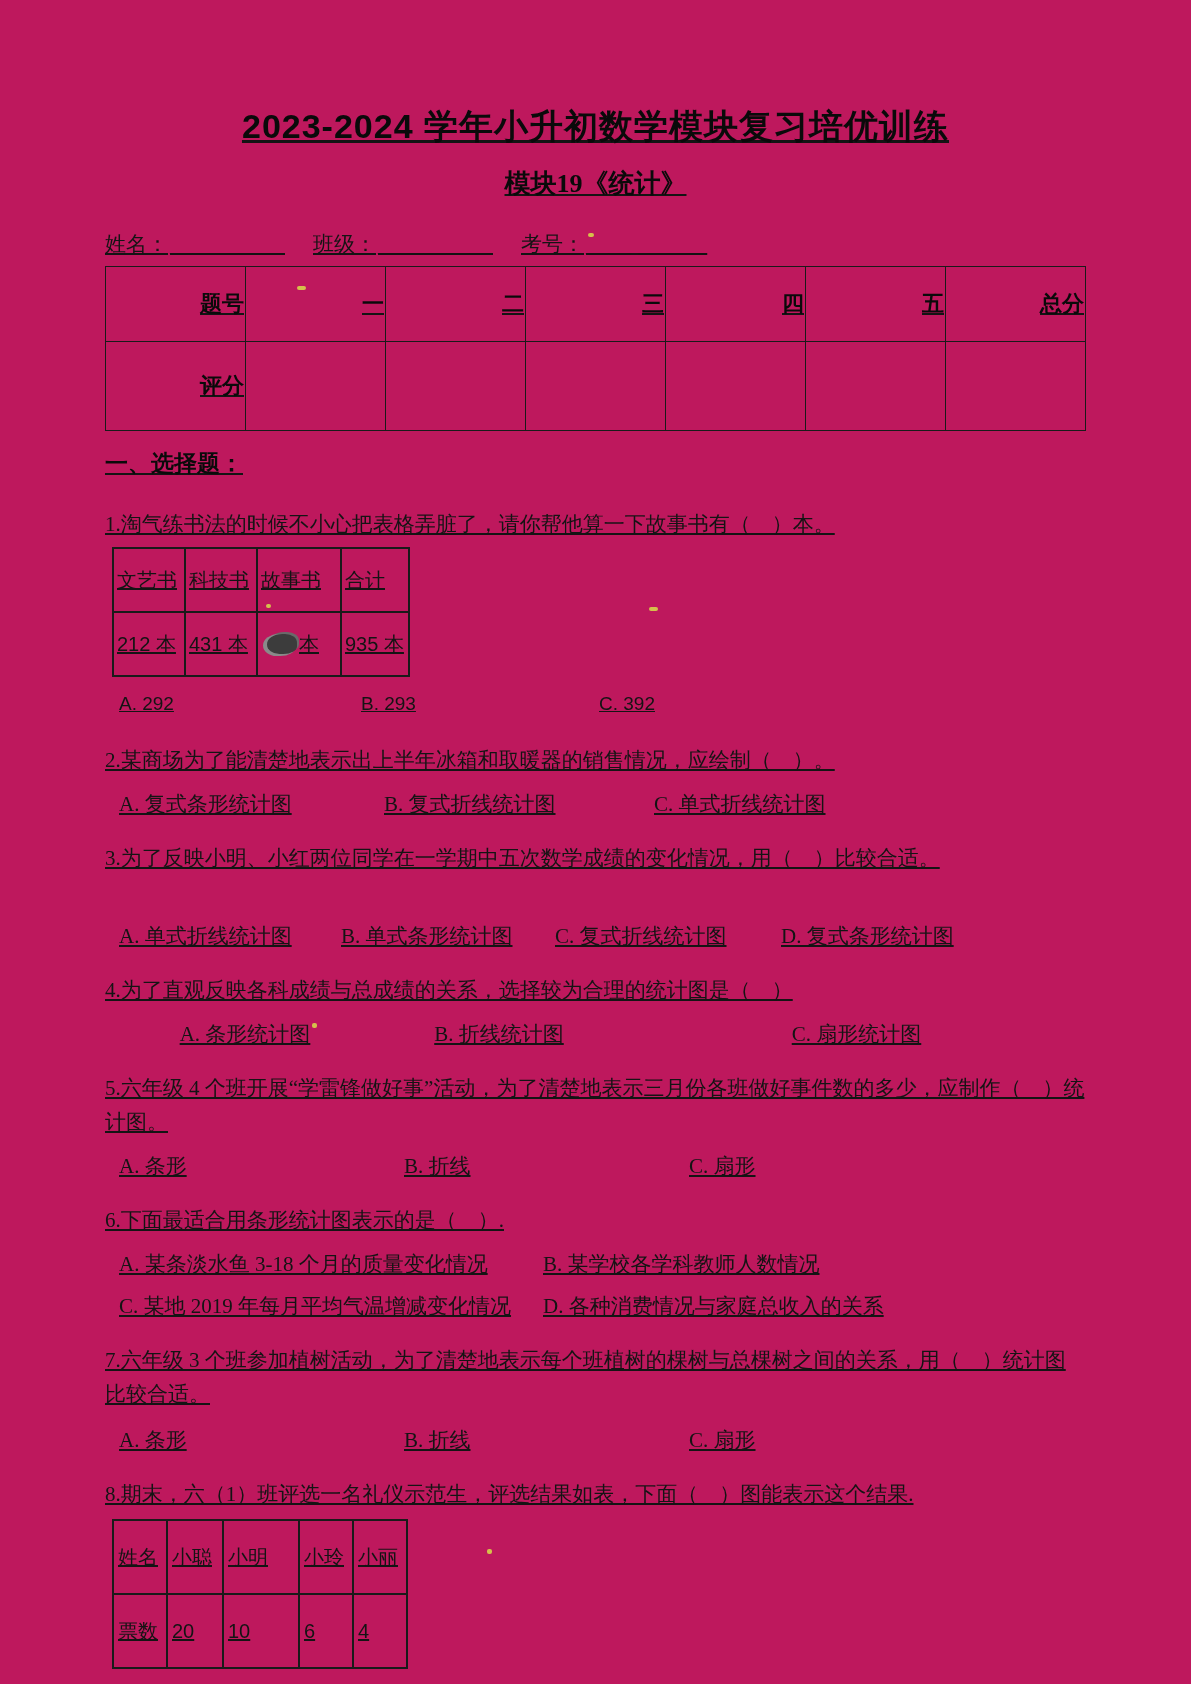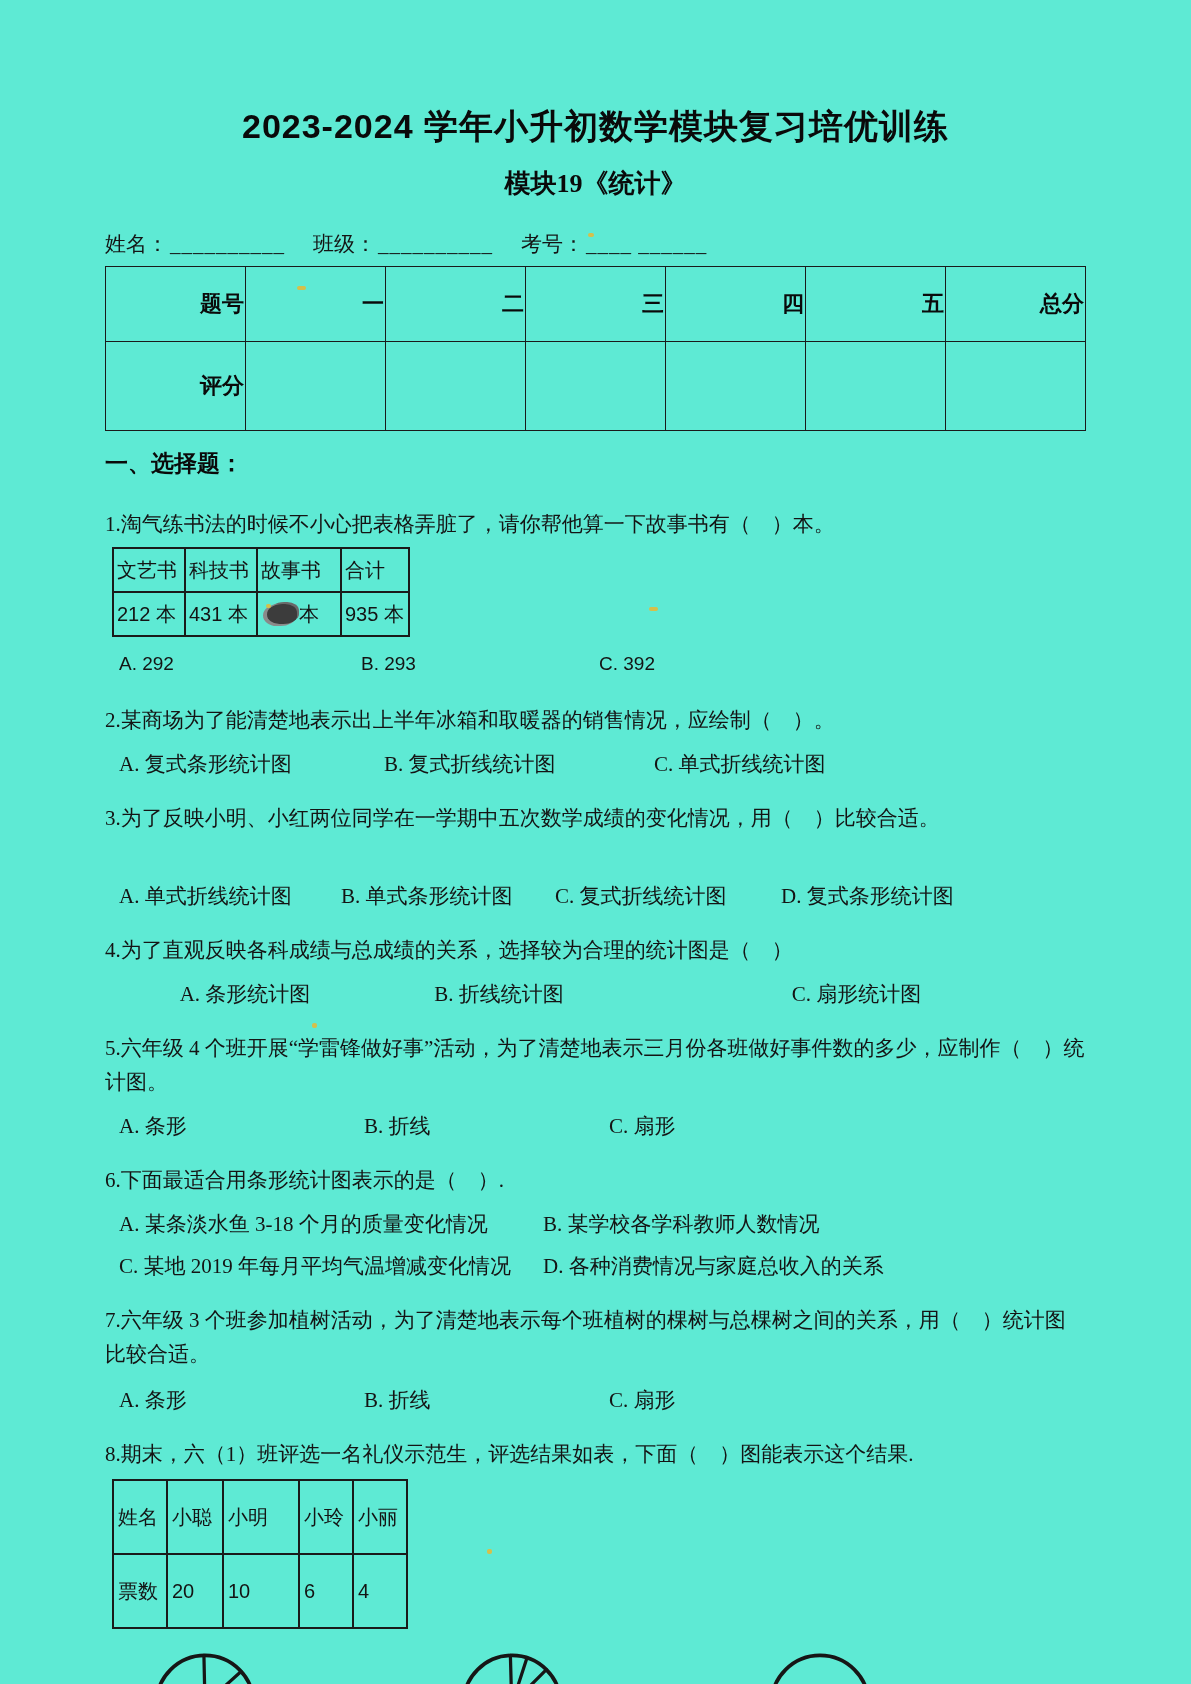--- a/index.html
+++ b/index.html
@@ -1,25 +1,26 @@
 <!DOCTYPE html>
 <html><head>
 <meta charset="utf-8">
 <style>
   html,body{margin:0;padding:0;background:#ffffff;}
   .page{
     position:relative;
     width:1191px;height:1684px;
     margin:0 auto;
-    background:#5eead4;
+    background:#be185d;
     box-sizing:border-box;
     padding:0 105px;
     overflow:hidden;
     color:#141414;
     font-family:"Liberation Serif","DejaVu Serif",serif;
+    text-decoration:underline;
   }
   
   .title{
     padding-top:104px;
     text-align:center;
     font-family:"Liberation Sans","DejaVu Sans",sans-serif;
     font-weight:bold;font-size:34px;letter-spacing:1px;color:#0a0a0a;
   }
   .subtitle{
     margin-top:16px;text-align:center;
@@ -44,28 +45,28 @@
     font-family:"Liberation Sans","DejaVu Sans",sans-serif;
     font-weight:bold;font-size:23px;color:#0a0a0a;
   }
   
   .q-text{font-size:21px;line-height:34px;}
   .mt28{margin-top:28px}.mt24{margin-top:24px}.mt22{margin-top:22px}
   .opts{display:grid;padding-left:14px;font-size:21px;line-height:30px;margin-top:12px;row-gap:12px;}
   .g3a{grid-template-columns:242px 238px 1fr;}
   .g3b{grid-template-columns:265px 270px 1fr;}
   .g3c{grid-template-columns:252px 256px 1fr;text-align:center;}
-  .g3d{grid-template-columns:245px 245px 1fr;}
+  .g3d{grid-template-columns:245px 245px 1fr;gap:40px;}
   .g4{grid-template-columns:222px 214px 226px 1fr;}
   .g2{grid-template-columns:424px 1fr;}
   .opts.big-gap{margin-top:46px;}
   
   .book-table{margin-top:6px;margin-left:7px;}
   .book-table td{
-    border:2.2px solid #1a1a1a;font-size:20px;padding:0 3px;
+    border:2.2px solid #1a1a1a;font-size:20px;padding:10px 3px;
     height:42px;vertical-align:middle;white-space:nowrap;margin-left:48px;
   }
   .book-table .c0{width:64px}.book-table .c1{width:64px}
   .book-table .c2{width:76px}.book-table .c3{width:60px}
   .num{font-family:"Liberation Sans","DejaVu Sans",sans-serif;font-size:19px;}
   .smudge{
     display:inline-block;width:30px;height:20px;margin:0 2px -3px 6px;
     background:#3c3c3c;border-radius:58% 45% 52% 48%/60% 50% 45% 55%;
     box-shadow:-3px 1px 0 1px #8a8a8a,2px -2px 0 0 #6a6a6a;
   }

